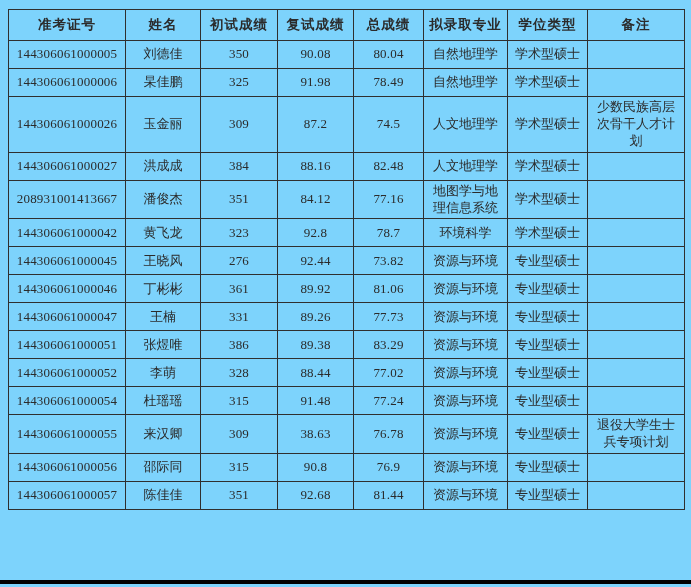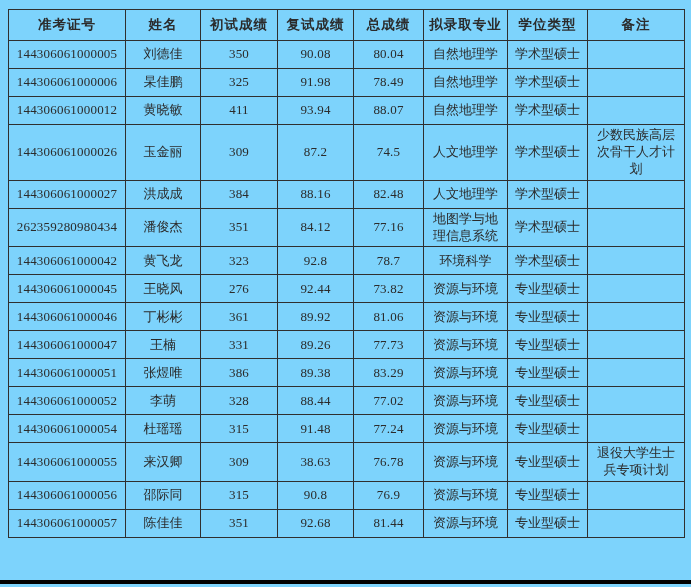--- a/index.html
+++ b/index.html
@@ -98,51 +98,41 @@
           <td class="num">144306061000006</td>
           <td>杲佳鹏</td>
           <td class="num">325</td>
           <td class="num">91.98</td>
           <td class="num">78.49</td>
           <td>自然地理学</td>
           <td>学术型硕士</td>
           <td></td>
         </tr>
         <tr>
-          <td class="num">144306061000012</td>
-          <td>黄晓敏</td>
-          <td class="num">411</td>
-          <td class="num">93.94</td>
-          <td class="num">88.07</td>
-          <td>自然地理学</td>
-          <td>学术型硕士</td>
-          <td></td>
-        </tr>
-        <tr>
           <td class="num">144306061000026</td>
           <td>玉金丽</td>
           <td class="num">309</td>
           <td class="num">87.2</td>
           <td class="num">74.5</td>
           <td>人文地理学</td>
           <td>学术型硕士</td>
           <td>少数民族高层次骨干人才计划</td>
         </tr>
         <tr>
           <td class="num">144306061000027</td>
           <td>洪成成</td>
           <td class="num">384</td>
           <td class="num">88.16</td>
           <td class="num">82.48</td>
           <td>人文地理学</td>
           <td>学术型硕士</td>
           <td></td>
         </tr>
         <tr>
-          <td class="num">262359280980434</td>
+          <td class="num">208931001413667</td>
           <td>潘俊杰</td>
           <td class="num">351</td>
           <td class="num">84.12</td>
           <td class="num">77.16</td>
           <td>地图学与地理信息系统</td>
           <td>学术型硕士</td>
           <td></td>
         </tr>
         <tr>
           <td class="num">144306061000042</td>

